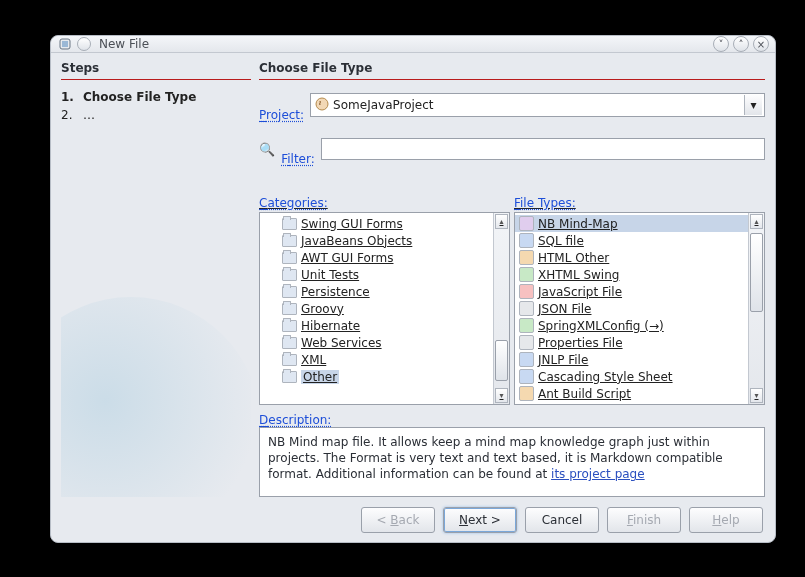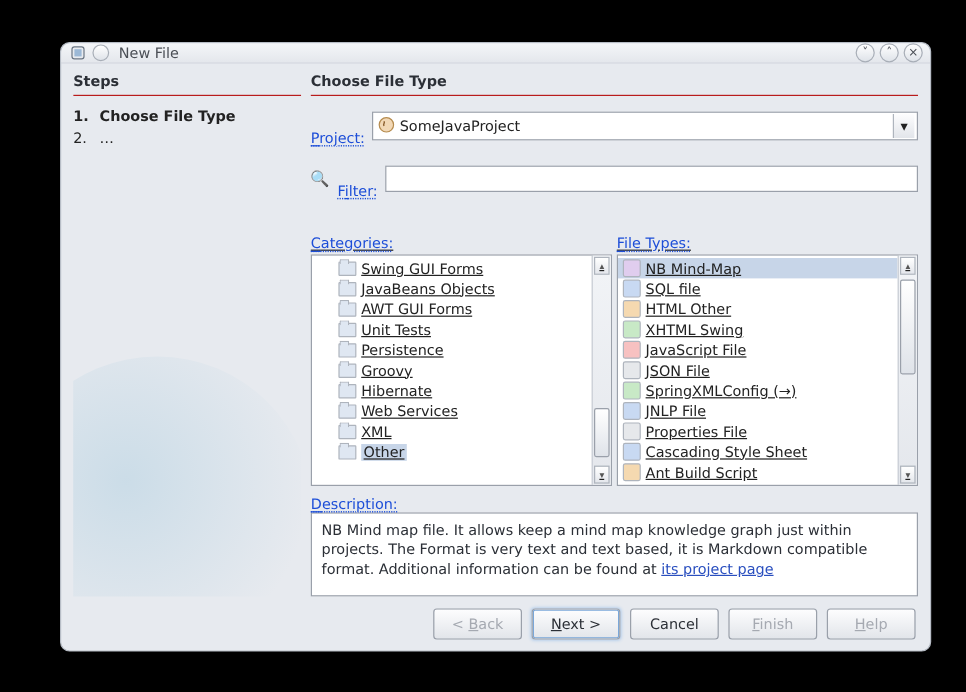--- a/index.html
+++ b/index.html
@@ -327,26 +327,26 @@
                 </div>
                 <div class="ft-item">
                   <span class="fti gray"></span>
                   <span>JSON File</span>
                 </div>
                 <div class="ft-item">
                   <span class="fti green"></span>
                   <span>SpringXMLConfig (→)</span>
                 </div>
                 <div class="ft-item">
+                  <span class="fti gray"></span>
+                  <span>Properties File</span>
+                </div>
+                <div class="ft-item">
                   <span class="fti blue"></span>
                   <span>JNLP File</span>
-                </div>
-                <div class="ft-item">
-                  <span class="fti gray"></span>
-                  <span>Properties File</span>
                 </div>
                 <div class="ft-item">
                   <span class="fti blue"></span>
                   <span>Cascading Style Sheet</span>
                 </div>
                 <div class="ft-item">
                   <span class="fti orange"></span>
                   <span>Ant Build Script</span>
                 </div>
               </div>

